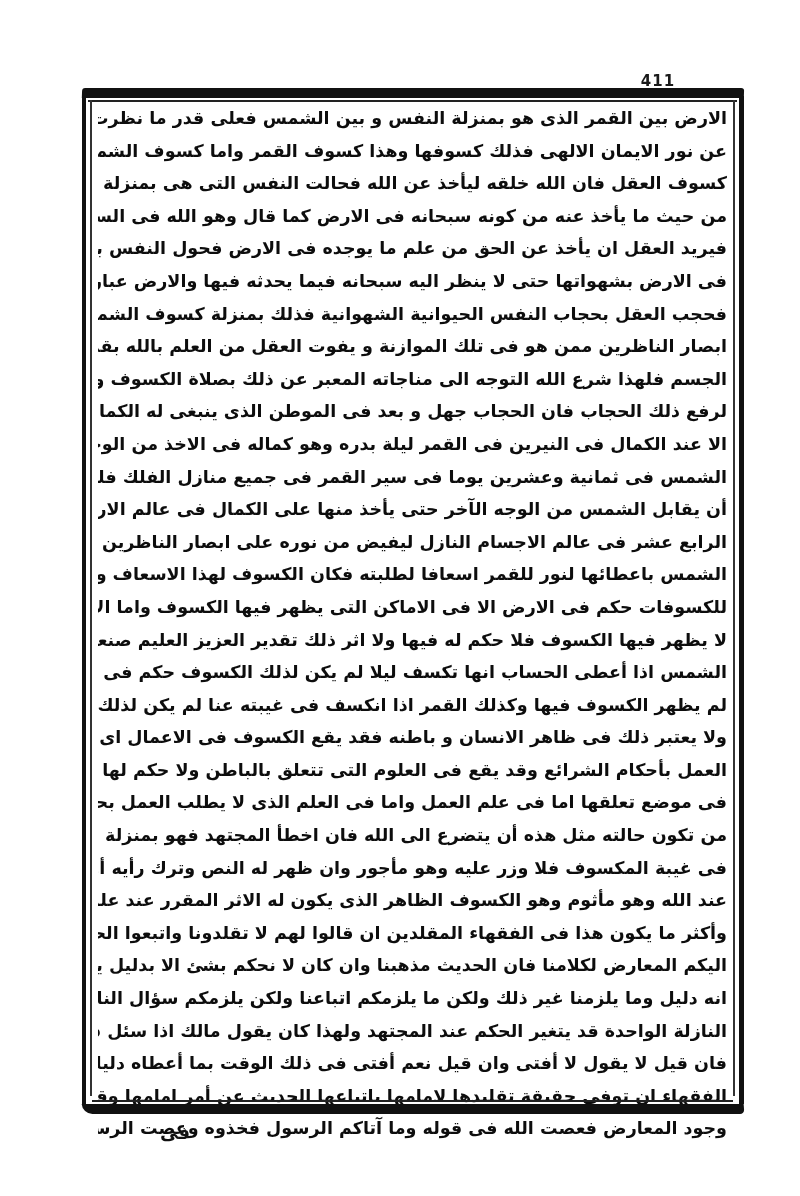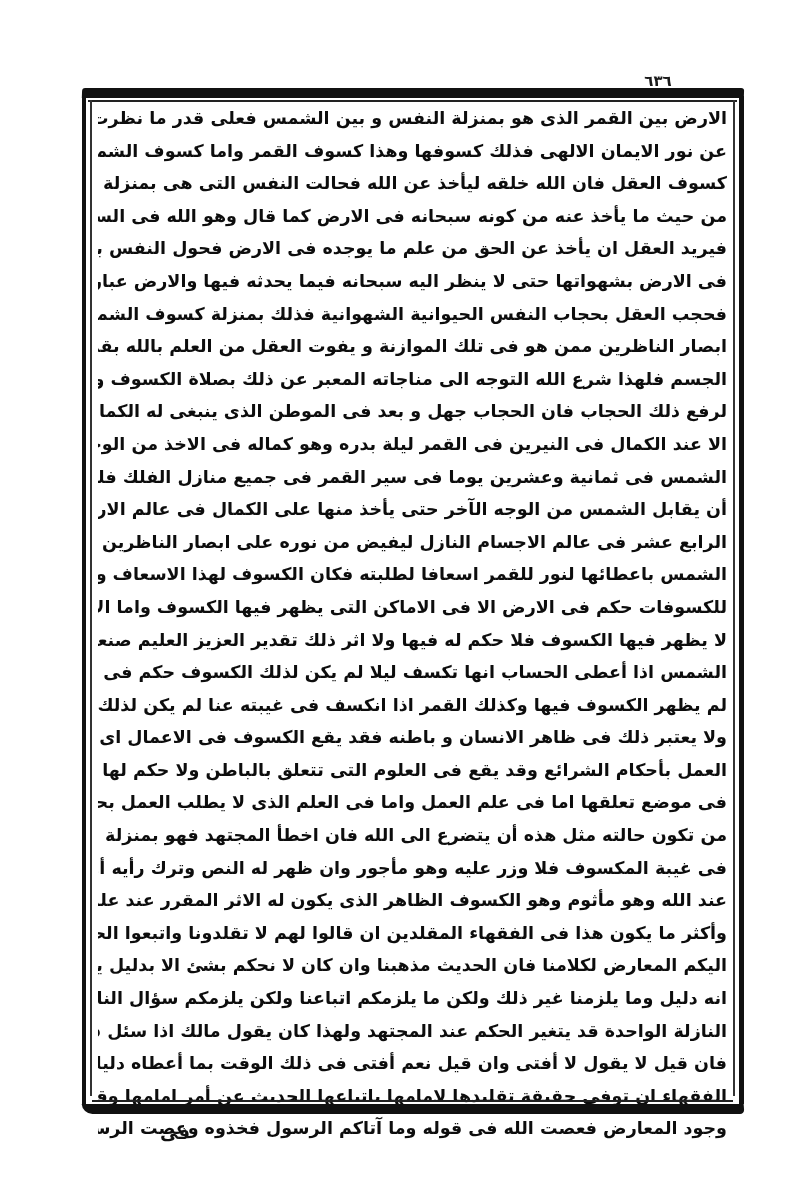--- a/index.html
+++ b/index.html
@@ -119,21 +119,21 @@
     left: 160px;
     font-family: "DejaVu Sans", sans-serif;
     font-size: 18px;
     font-weight: bold;
     color: #111;
   }
 </style>
 </head>
 <body>
 
-<div class="page-number">٦٣٦</div>
+<div class="page-number">411</div>
 
 <div class="frame">
   <div class="frame-top"></div>
   <div class="frame-top-thin"></div>
   <div class="frame-inner-left"></div>
   <div class="frame-inner-right"></div>
 
   <div class="text-block">
     <span class="line">الارض بين القمر الذى هو بمنزلة النفس و بين الشمس فعلى قدر ما نظرت الى طبيعتها انحجبت</span>
     <span class="line">عن نور الايمان الالهى فذلك كسوفها وهذا كسوف القمر  واما كسوف الشمس فهو</span>

